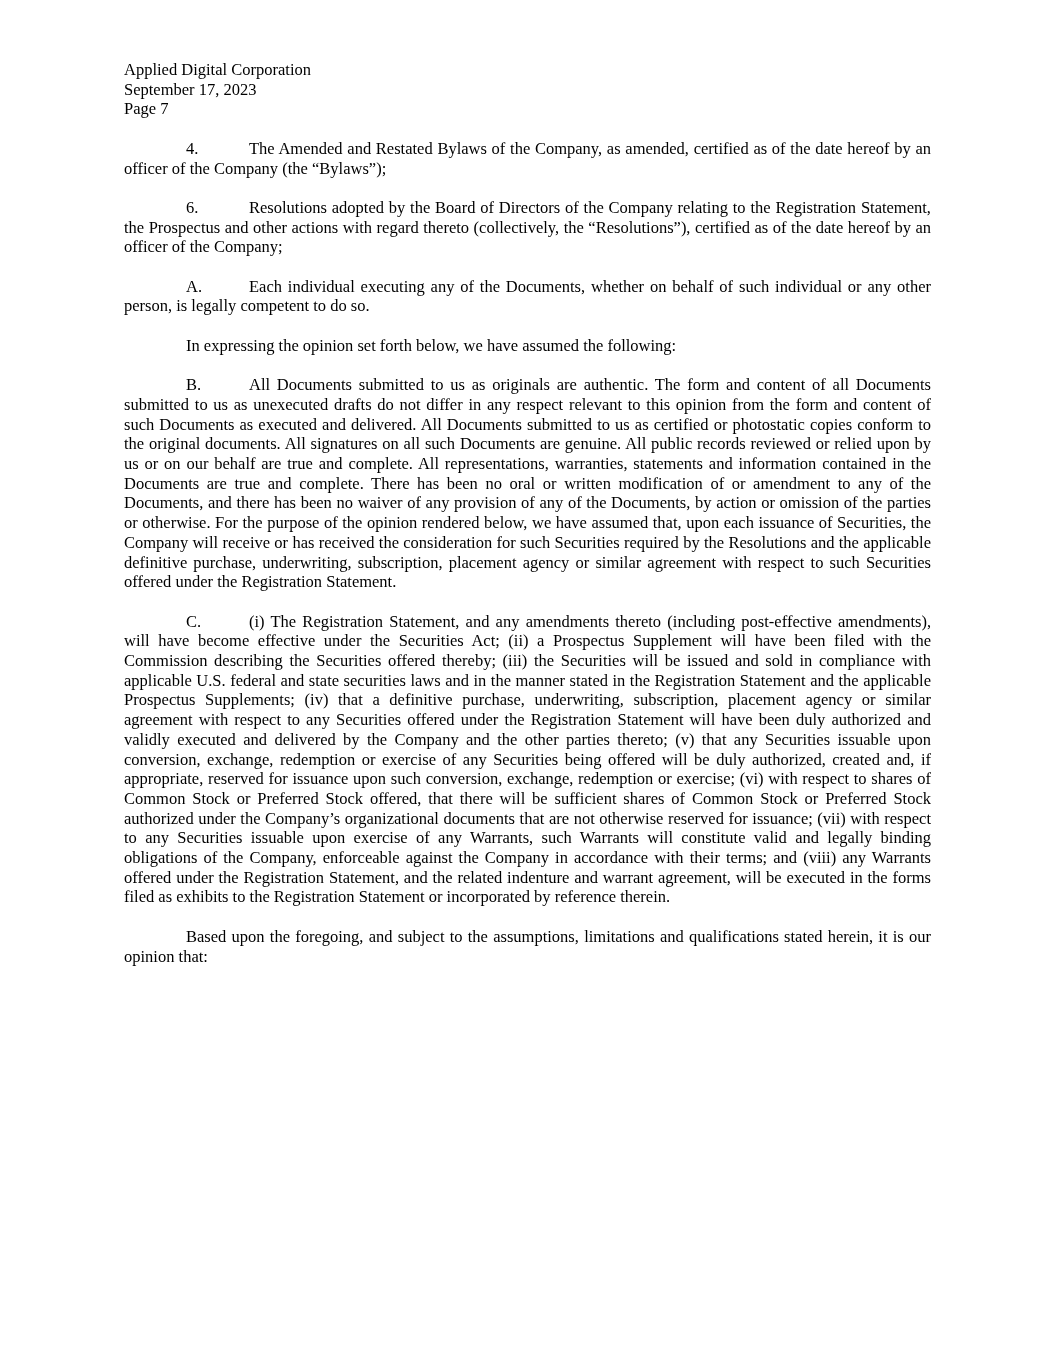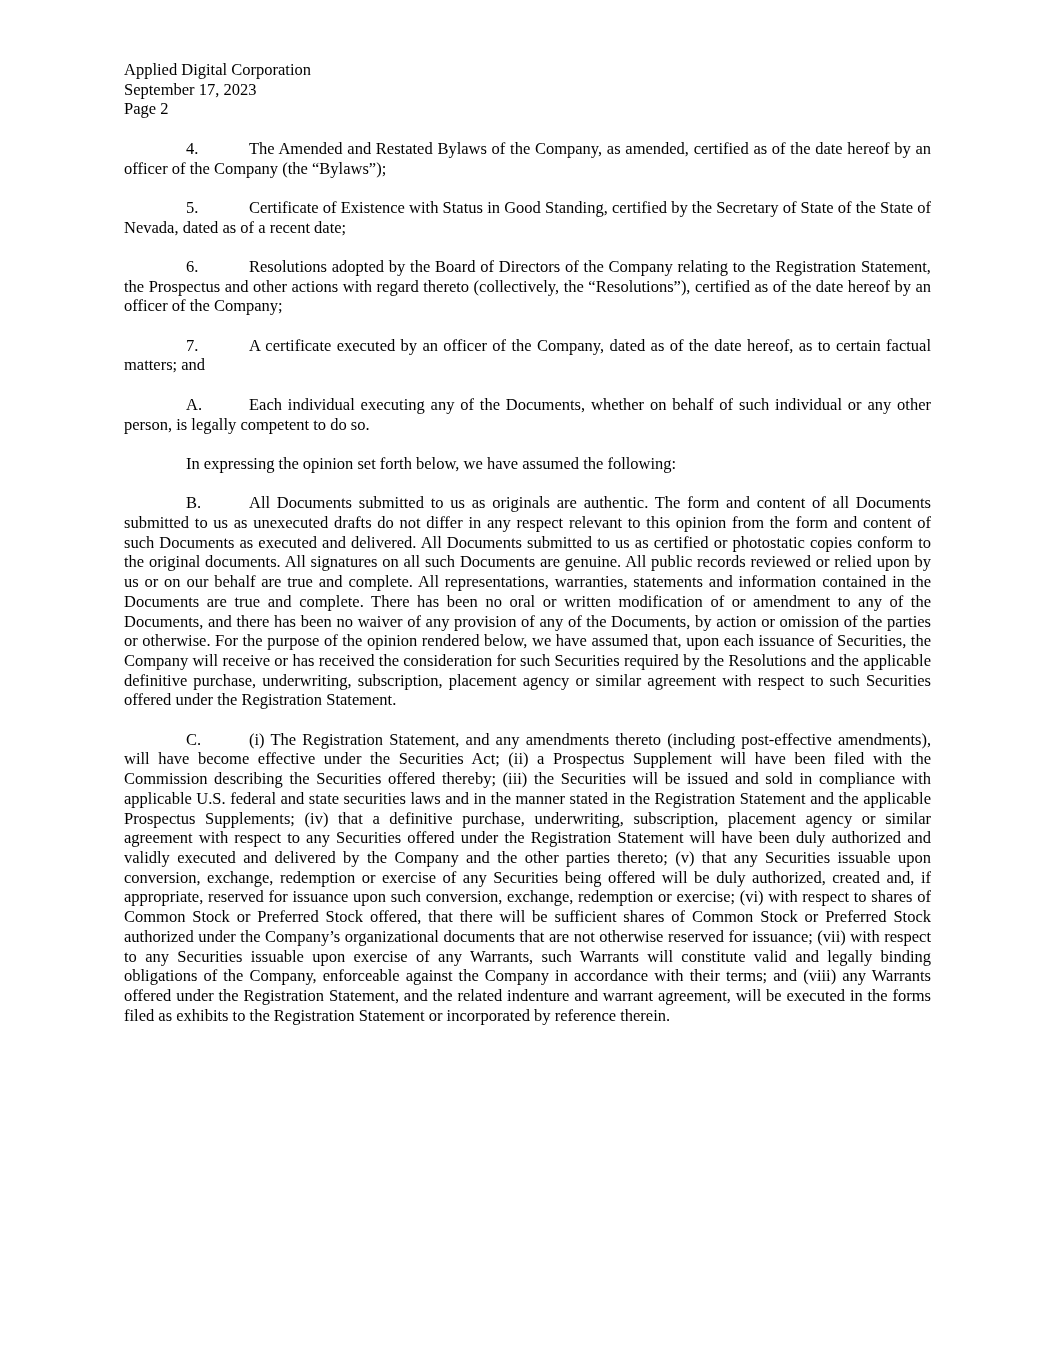--- a/index.html
+++ b/index.html
@@ -40,34 +40,33 @@
     text-align: left;
   }
 </style>
 </head>
 <body>
 
 <div class="page">
   <div class="header-block">
     <div class="header-line">Applied Digital Corporation</div>
     <div class="header-line">September 17, 2023</div>
-    <div class="header-line">Page 2</div>
+    <div class="header-line">Page 7</div>
   </div>
   <div class="body-block paragraphs">
   <p class="para"><span class="marker">4.</span><span>The Amended and Restated Bylaws of the Company, as amended, certified as of the date hereof by an officer of the Company (the “Bylaws”);</span></p>
 
-  <p class="para"><span class="marker">5.</span><span>Certificate of Existence with Status in Good Standing, certified by the Secretary of State of the State of Nevada, dated as of a recent date;</span></p>
 
   <p class="para"><span class="marker">6.</span><span>Resolutions adopted by the Board of Directors of the Company relating to the Registration Statement, the Prospectus and other actions with regard thereto (collectively, the “Resolutions”), certified as of the date hereof by an officer of the Company;</span></p>
 
-  <p class="para"><span class="marker">7.</span><span>A certificate executed by an officer of the Company, dated as of the date hereof, as to certain factual matters; and</span></p>
 
 
   <p class="para"><span class="marker">A.</span><span>Each individual executing any of the Documents, whether on behalf of such individual or any other person, is legally competent to do so.</span></p>
 
   <p class="para"><span>In expressing the opinion set forth below, we have assumed the following:</span></p>
 
   <p class="para"><span class="marker">B.</span><span>All Documents submitted to us as originals are authentic. The form and content of all Documents submitted to us as unexecuted drafts do not differ in any respect relevant to this opinion from the form and content of such Documents as executed and delivered. All Documents submitted to us as certified or photostatic copies conform to the original documents. All signatures on all such Documents are genuine. All public records reviewed or relied upon by us or on our behalf are true and complete. All representations, warranties, statements and information contained in the Documents are true and complete. There has been no oral or written modification of or amendment to any of the Documents, and there has been no waiver of any provision of any of the Documents, by action or omission of the parties or otherwise. For the purpose of the opinion rendered below, we have assumed that, upon each issuance of Securities, the Company will receive or has received the consideration for such Securities required by the Resolutions and the applicable definitive purchase, underwriting, subscription, placement agency or similar agreement with respect to such Securities offered under the Registration Statement.</span></p>
 
   <p class="para"><span class="marker">C.</span><span>(i) The Registration Statement, and any amendments thereto (including post-effective amendments), will have become effective under the Securities Act; (ii) a Prospectus Supplement will have been filed with the Commission describing the Securities offered thereby; (iii) the Securities will be issued and sold in compliance with applicable U.S. federal and state securities laws and in the manner stated in the Registration Statement and the applicable Prospectus Supplements; (iv) that a definitive purchase, underwriting, subscription, placement agency or similar agreement with respect to any Securities offered under the Registration Statement will have been duly authorized and validly executed and delivered by the Company and the other parties thereto; (v) that any Securities issuable upon conversion, exchange, redemption or exercise of any Securities being offered will be duly authorized, created and, if appropriate, reserved for issuance upon such conversion, exchange, redemption or exercise; (vi) with respect to shares of Common Stock or Preferred Stock offered, that there will be sufficient shares of Common Stock or Preferred Stock authorized under the Company’s organizational documents that are not otherwise reserved for issuance; (vii) with respect to any Securities issuable upon exercise of any Warrants, such Warrants will constitute valid and legally binding obligations of the Company, enforceable against the Company in accordance with their terms; and (viii) any Warrants offered under the Registration Statement, and the related indenture and warrant agreement, will be executed in the forms filed as exhibits to the Registration Statement or incorporated by reference therein.</span></p>
 
+  <p class="para"><span>Based upon the foregoing, and subject to the assumptions, limitations and qualifications stated herein, it is our opinion that:</span></p>
 </div>
 </div>
 
 </body></html>

